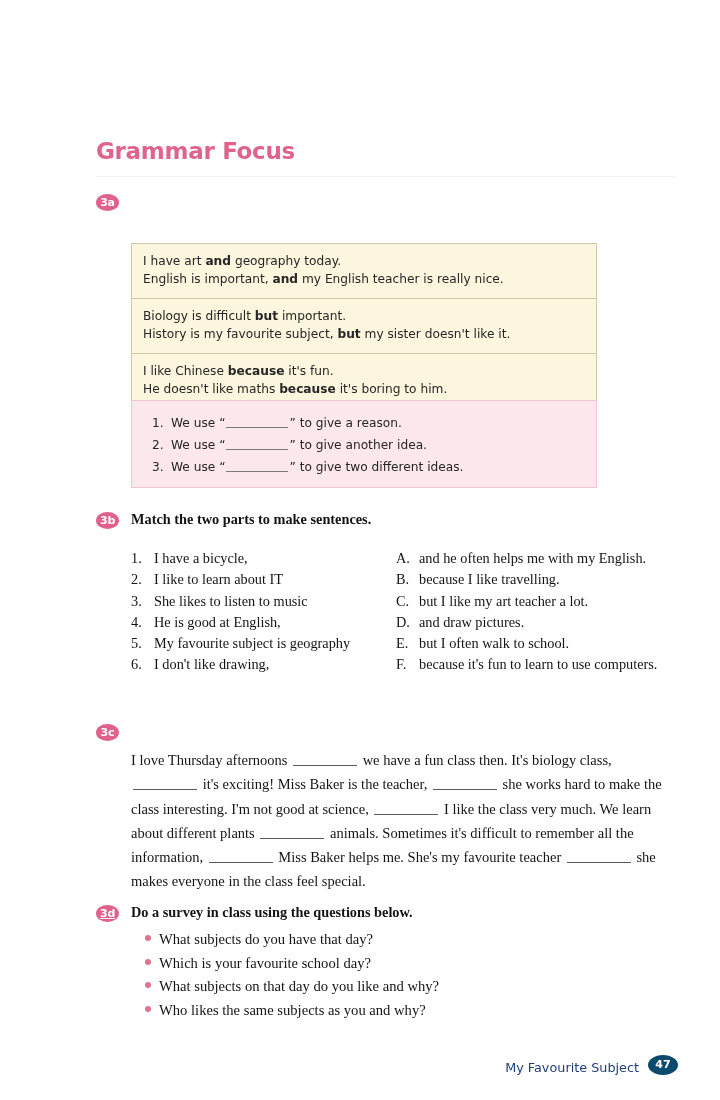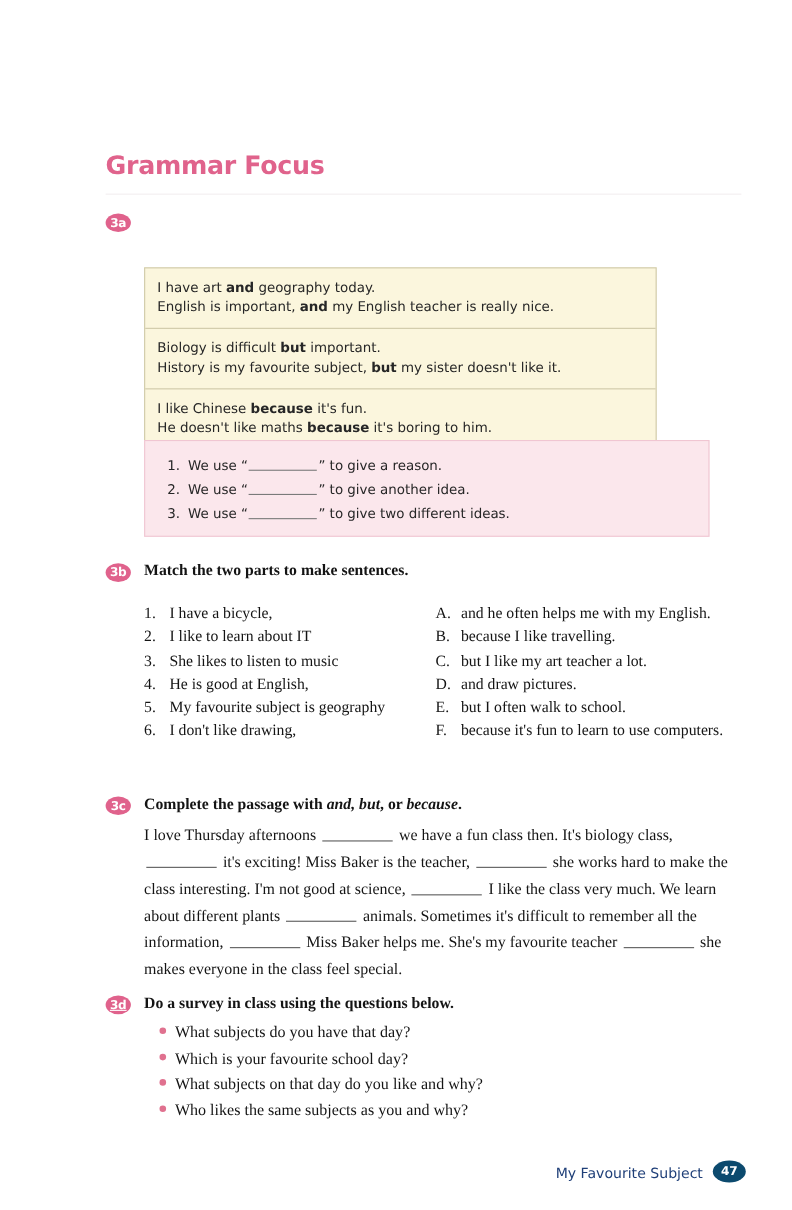--- a/index.html
+++ b/index.html
@@ -86,21 +86,21 @@
   }
   .example-row + .example-row { border-top: 1px solid #cfc9a8; }
   .example-row b { font-weight: bold; }
   .example-row .line { display: block; white-space: nowrap; }
 
   
   .rules-box {
     position: absolute;
     left: 131px;
     top: 400px;
-    width: 514px;
+    width: 466px;
     height: 88px;
     background: #fbe7ec;
     border: 1px solid #f0c6d2;
     padding: 11px 0 0 20px;
   }
   .rule-line {
     font-family: "DejaVu Sans", sans-serif;
     font-size: 12.2px;
     line-height: 22px;
     color: #262626;
@@ -300,23 +300,20 @@
           </div>
         <div class="match-item">
             <span class="match-key">F.</span>
             <span class="match-text">because it's fun to learn to use computers.</span>
           </div>
       </div>
     </div>
   </div>
 
   <div class="badge" style="left:96px; top:724px;">3c</div>
-  <div class="instr" style="left:131px; top:722px;">
-    <span>Complete the passage with </span><i>and, but</i><span>, or </span><i>because</i><span>.</span>
-  </div>
 
   <div class="passage"><span>I love Thursday afternoons </span><span class="blank-serif"></span><span> we have a fun class then. It's biology class, </span><span class="blank-serif"></span><span> it's exciting! Miss Baker is the teacher, </span><span class="blank-serif"></span><span> she works hard to make the class interesting. I'm not good at science, </span><span class="blank-serif"></span><span> I like the class very much. We learn about different plants </span><span class="blank-serif"></span><span> animals. Sometimes it's difficult to remember all the information, </span><span class="blank-serif"></span><span> Miss Baker helps me. She's my favourite teacher </span><span class="blank-serif"></span><span> she makes everyone in the class feel special.</span></div>
 
   <div class="badge" style="left:96px; top:905px;text-decoration:underline;">3d</div>
   <div class="instr" style="left:131px; top:903px;">Do a survey in class using the questions below.</div>
 
   <div class="survey">
     <div class="survey-item">
         <span class="bullet"></span>
         <span>What subjects do you have that day?</span>

